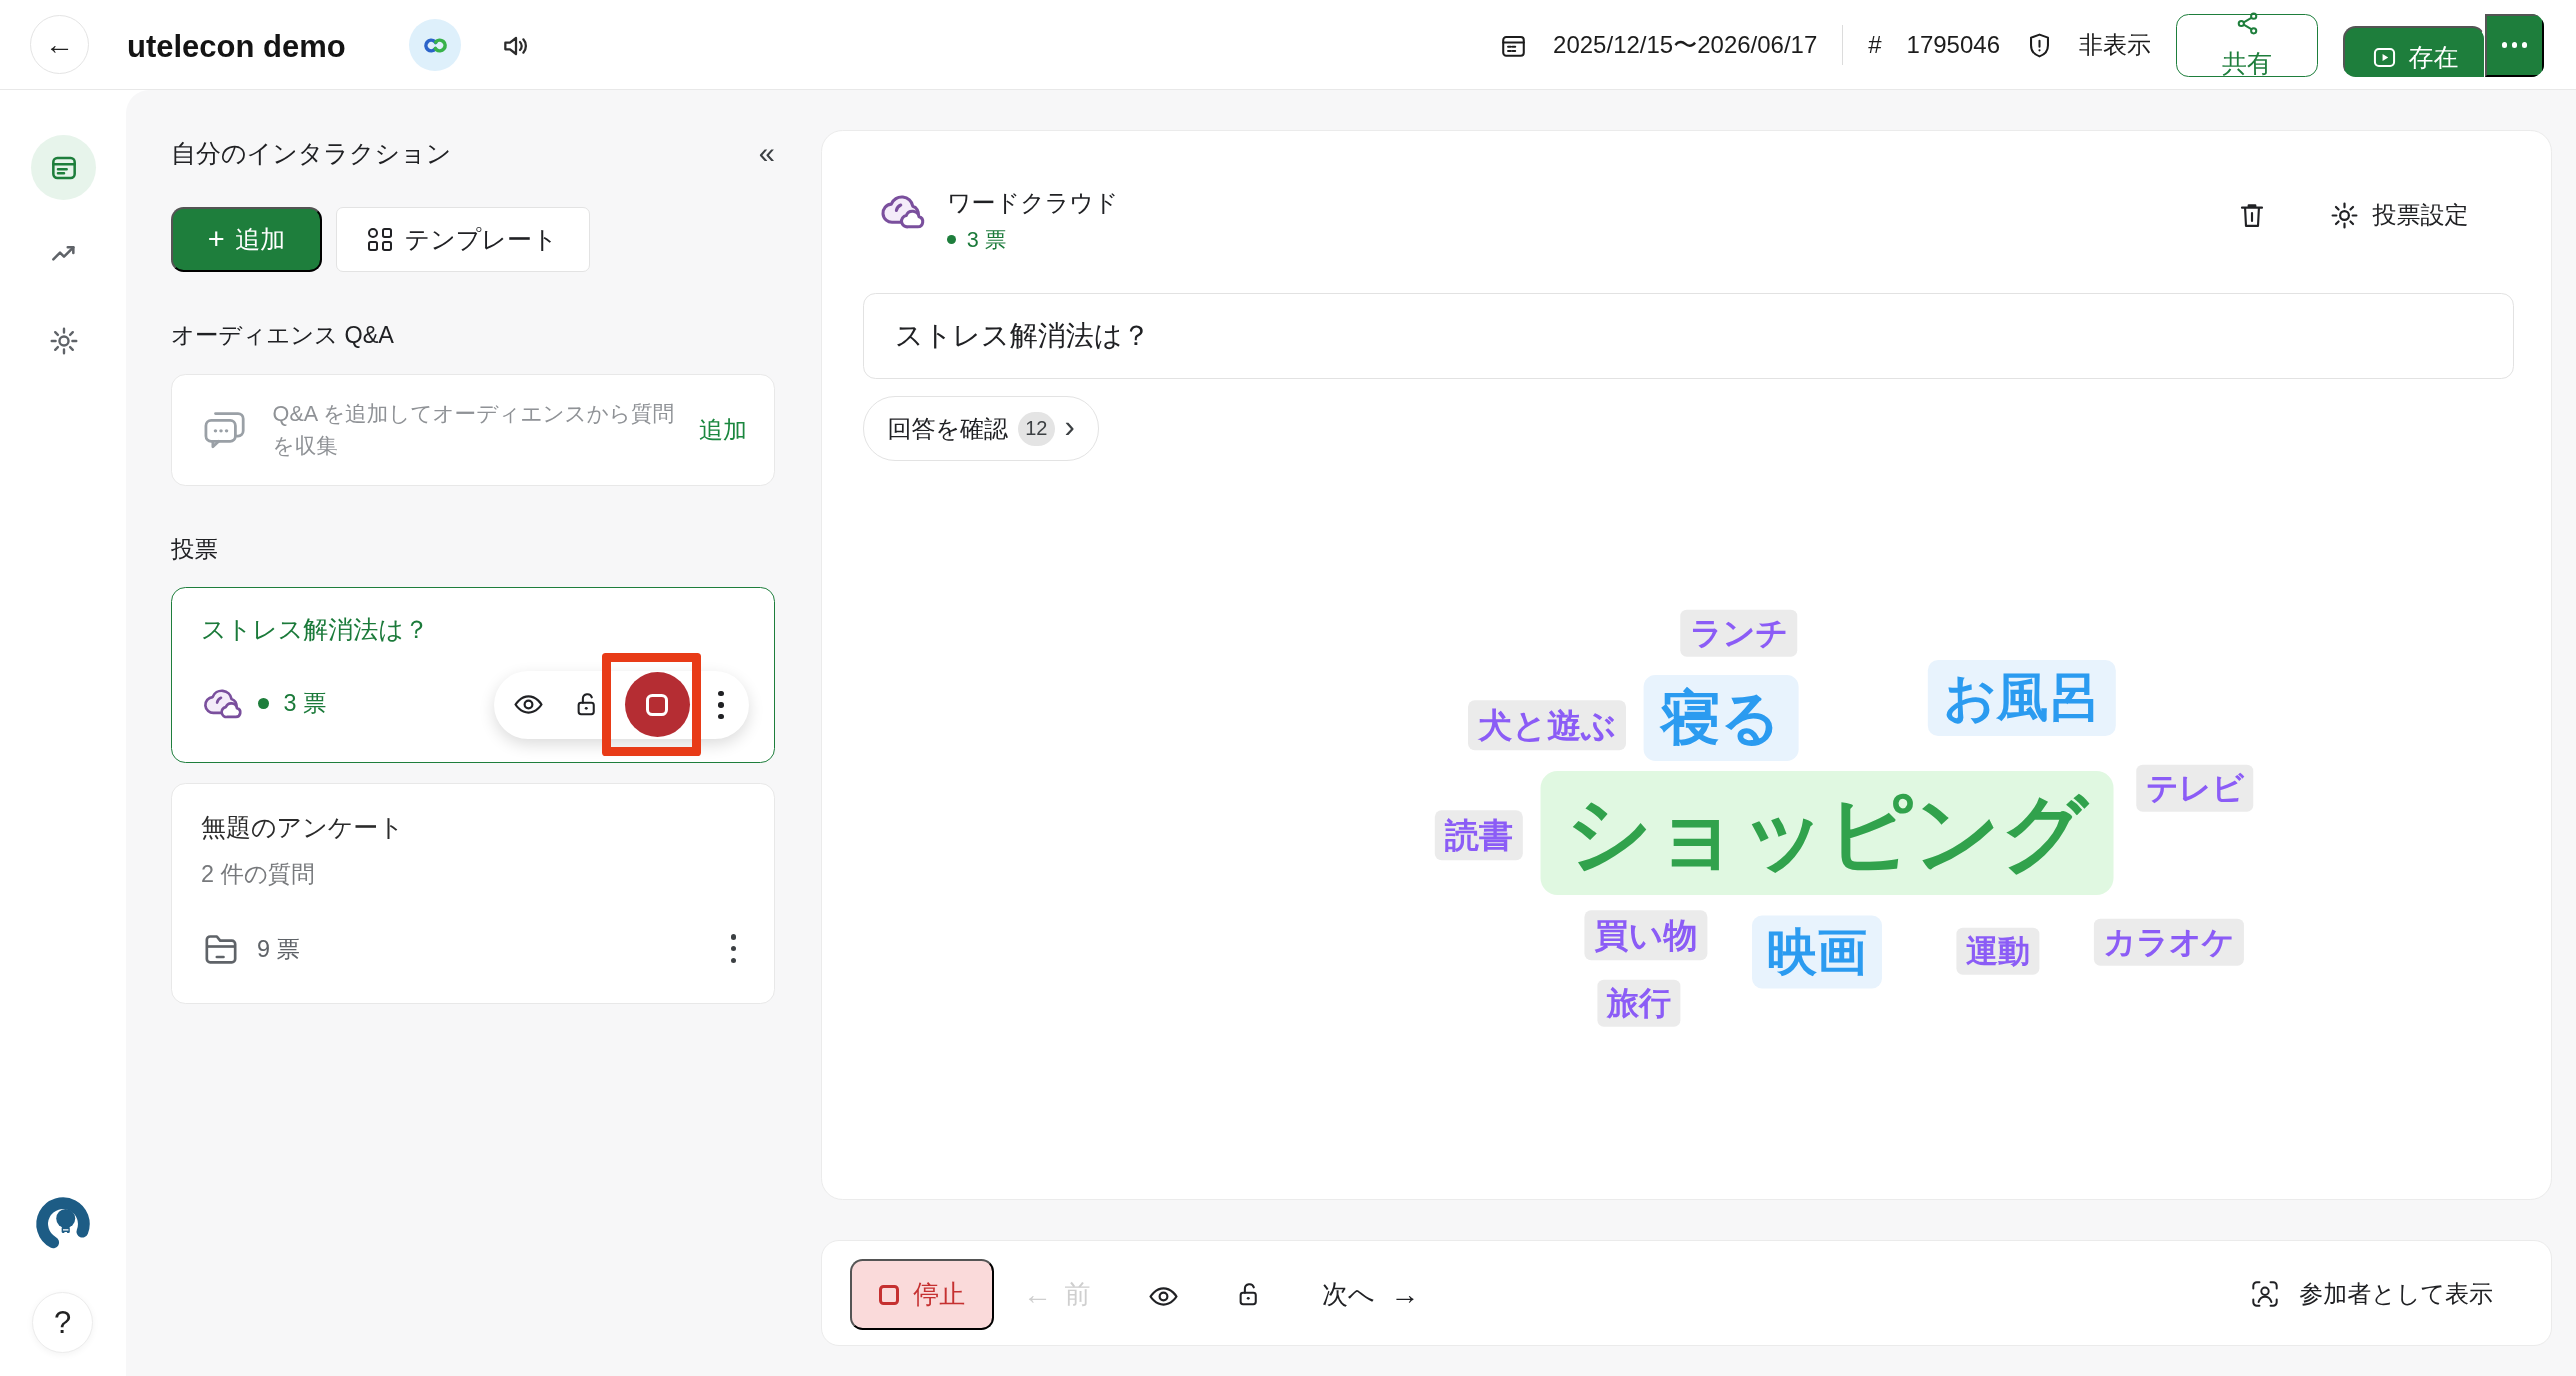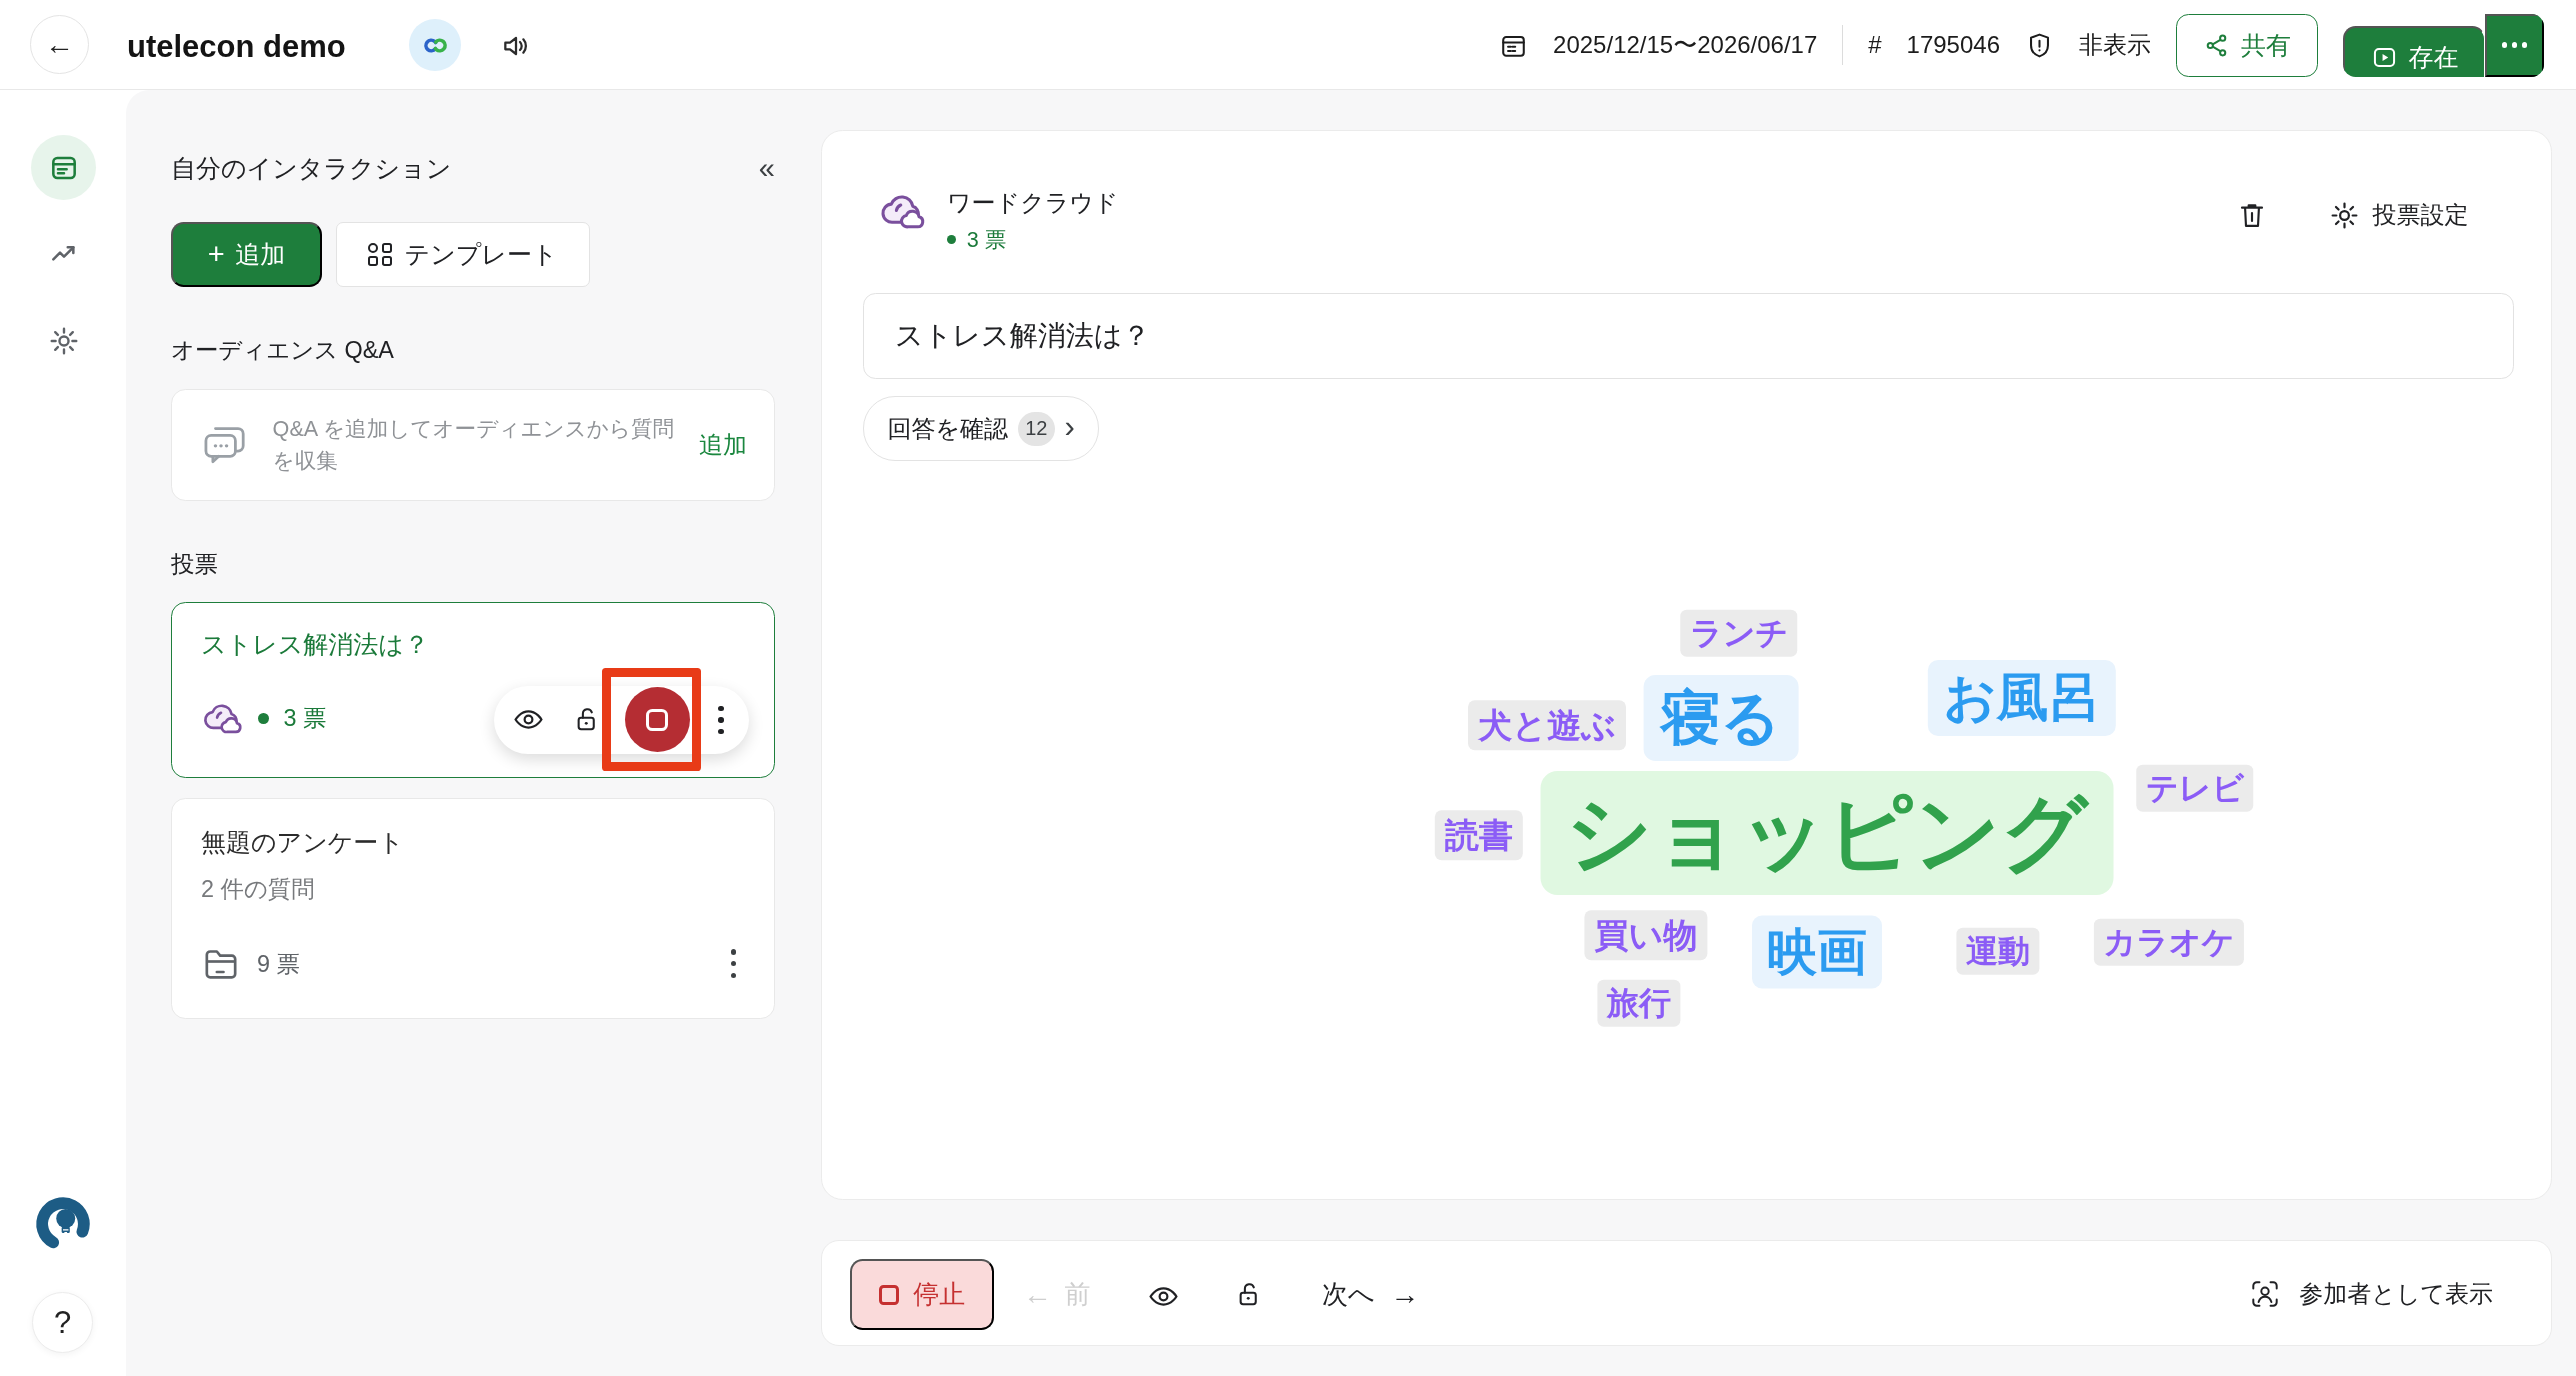--- a/index.html
+++ b/index.html
@@ -15,42 +15,42 @@
     font-size:29px; color:#222; }
   .app-title { position:absolute; left:127px; top:29px; font-size:31px; font-weight:700; color:#141414; }
   .webex-chip { position:absolute; left:409px; top:19px; width:52px; height:52px; border-radius:50%;
     background:#def0fb; display:flex; align-items:center; justify-content:center; }
   .speaker { position:absolute; left:500px; top:30px; color:#2b2b2b; }
   .topbar-right { position:absolute; right:32px; top:0; height:90px; display:flex; align-items:center; gap:25px; }
   .meta { display:flex; align-items:center; gap:25px; font-size:24px; color:#1c1c1c; }
   .vdiv { width:0.9px; height:40px; background:#dcdcdc; }
   .btn { display:flex; align-items:center; justify-content:center; gap:10.8px; height:63px;
     border-radius:12.6px; font-size:25px; cursor:pointer; }
-  .btn-share { width:142px; border:1.8px solid #1e7e3c; color:#1e7e3c; background:#fff; }
+  .btn-share { width:142px; border:1.8px solid #1e7e3c; color:#1e7e3c; background:#fff;flex-direction:column; }
   .btn-present-group { display:flex; height:63px; border-radius:12.6px; overflow:hidden; }
   .btn-present { width:142px; background:#1e7e3c; color:#fff; border-right:1.8px solid #fff;margin-top:12px; }
   .btn-more { width:59px; background:#1e7e3c; color:#fff; display:flex; align-items:center; justify-content:center; gap:4.5px; }
   .hdots i { display:inline-block; width:5.4px; height:5.4px; border-radius:50%; background:#fff; }
 
   
   .rail { position:absolute; left:0; top:90px; width:126px; height:1286px; background:#fff; z-index:4; }
   .rail-item { position:absolute; left:31px; width:65px; height:65px; display:flex; align-items:center; justify-content:center;
     border-radius:50%; color:#5f6368; }
   .rail-item.active { background:#e7f4eb; color:#1e7e3c; }
   .rail-logo { position:absolute; left:34px; top:1105px; width:58px; height:58px; }
   .rail-help { position:absolute; left:32px; top:1202px; width:61px; height:61px; border-radius:50%;
     border:0.9px solid #ececec; background:#fff; display:flex; align-items:center; justify-content:center;
     font-size:31px; color:#222; box-shadow:0 1.8px 7.2px rgba(0,0,0,.05); }
 
   
   .content { position:absolute; left:126px; top:90px; width:2450px; height:1286px;
     background:#f7f7f8; border-top-left-radius:23.4px; }
 
   
-  .panel { position:absolute; left:45px; top:15px; width:604px; padding-top:43px; }
+  .panel { position:absolute; left:45px; top:0; width:604px; padding-top:43px; }
   .panel-head { display:flex; align-items:center; justify-content:space-between; height:40px; }
   .panel-title { font-size:25px; color:#202124; }
   .collapse { font-size:29px; color:#3c4043; }
   .panel-actions { display:flex; gap:14.4px; margin-top:34px; }
   .btn-add { width:151px; height:65px; background:#1e7e3c; color:#fff; border-radius:12.6px;
     display:flex; align-items:center; justify-content:center; gap:10.8px; font-size:25px; }
   .plus { font-size:29px; line-height:1; }
   .btn-template { height:65px; padding:0 31px; background:#fff; border:0.9px solid #e3e3e3; border-radius:7px;
     display:flex; align-items:center; justify-content:center; gap:12.6px; font-size:25px; color:#202124; }
   .tmpl-grid { display:grid; grid-template-columns:10px 10px; grid-template-rows:10px 10px; gap:3.6px; }

